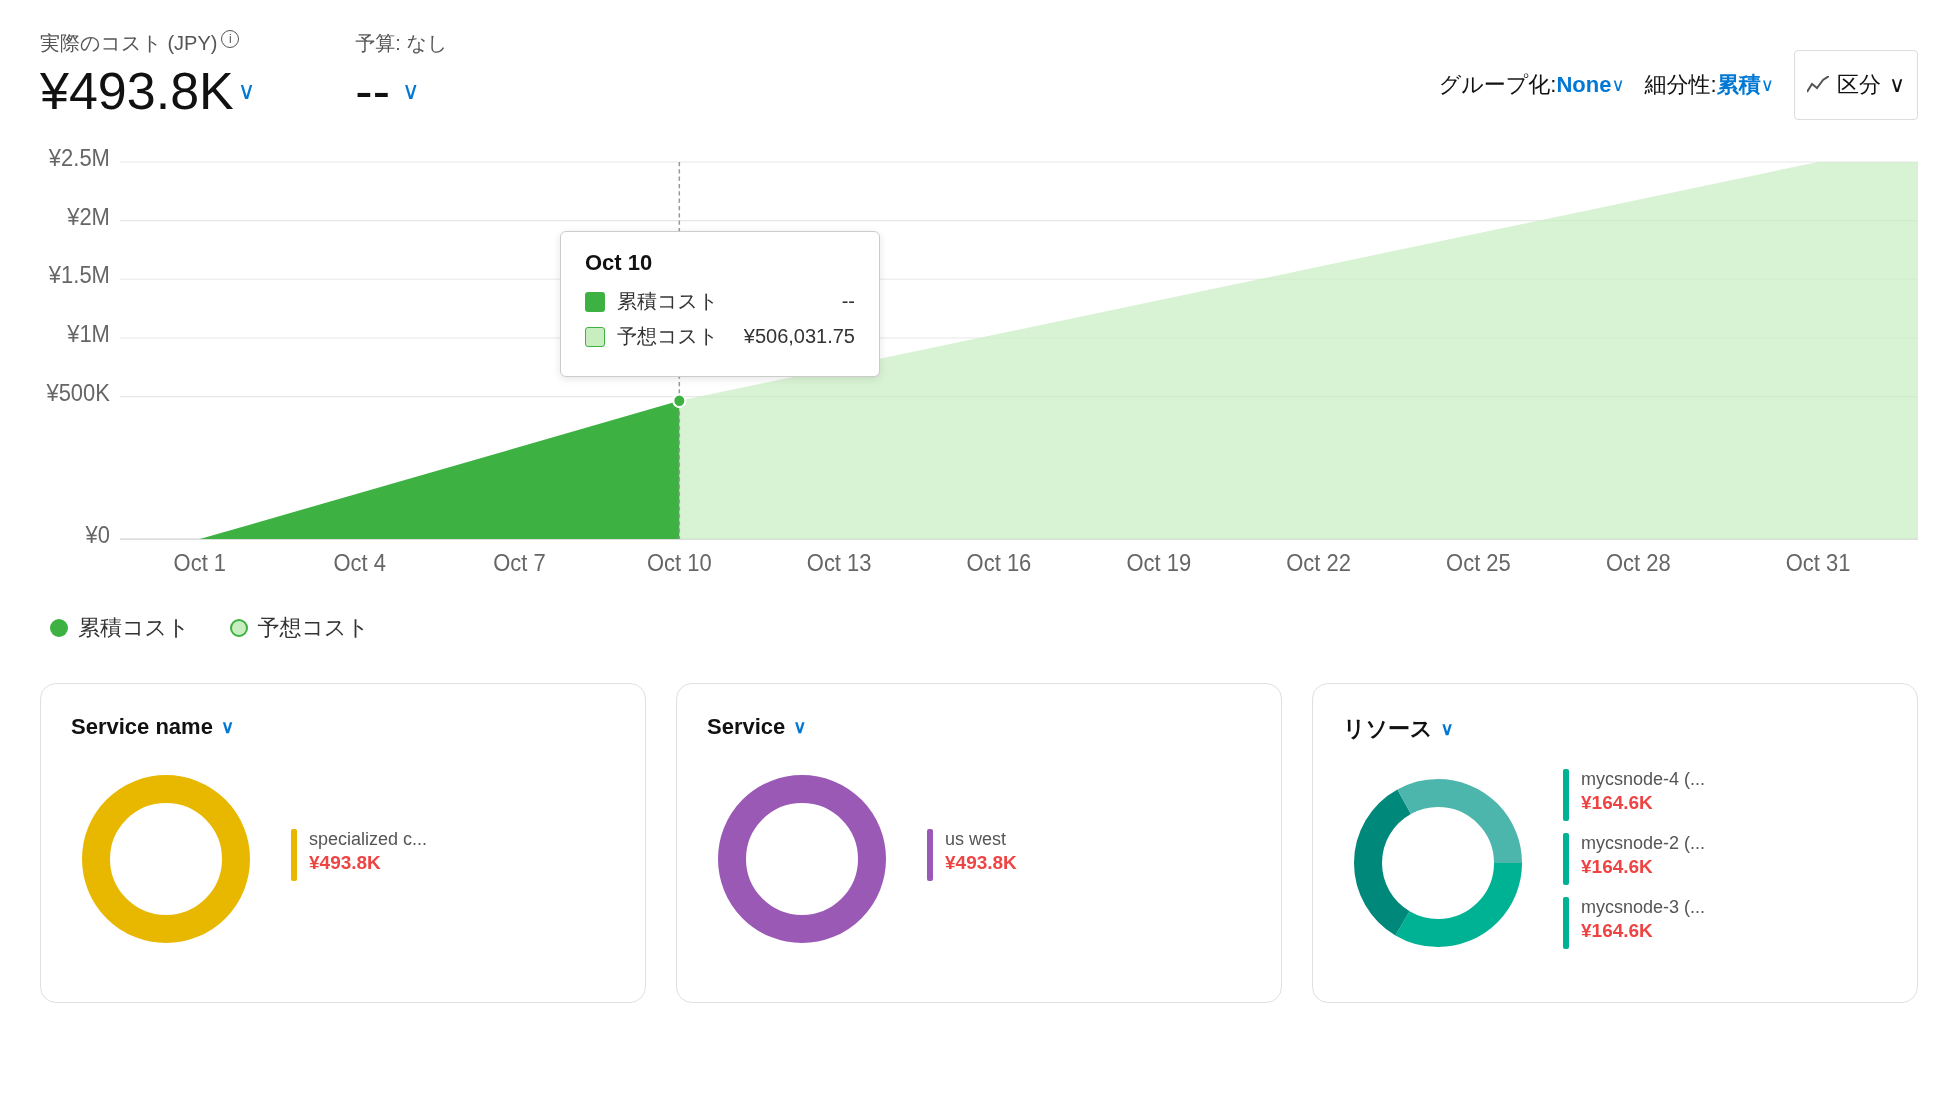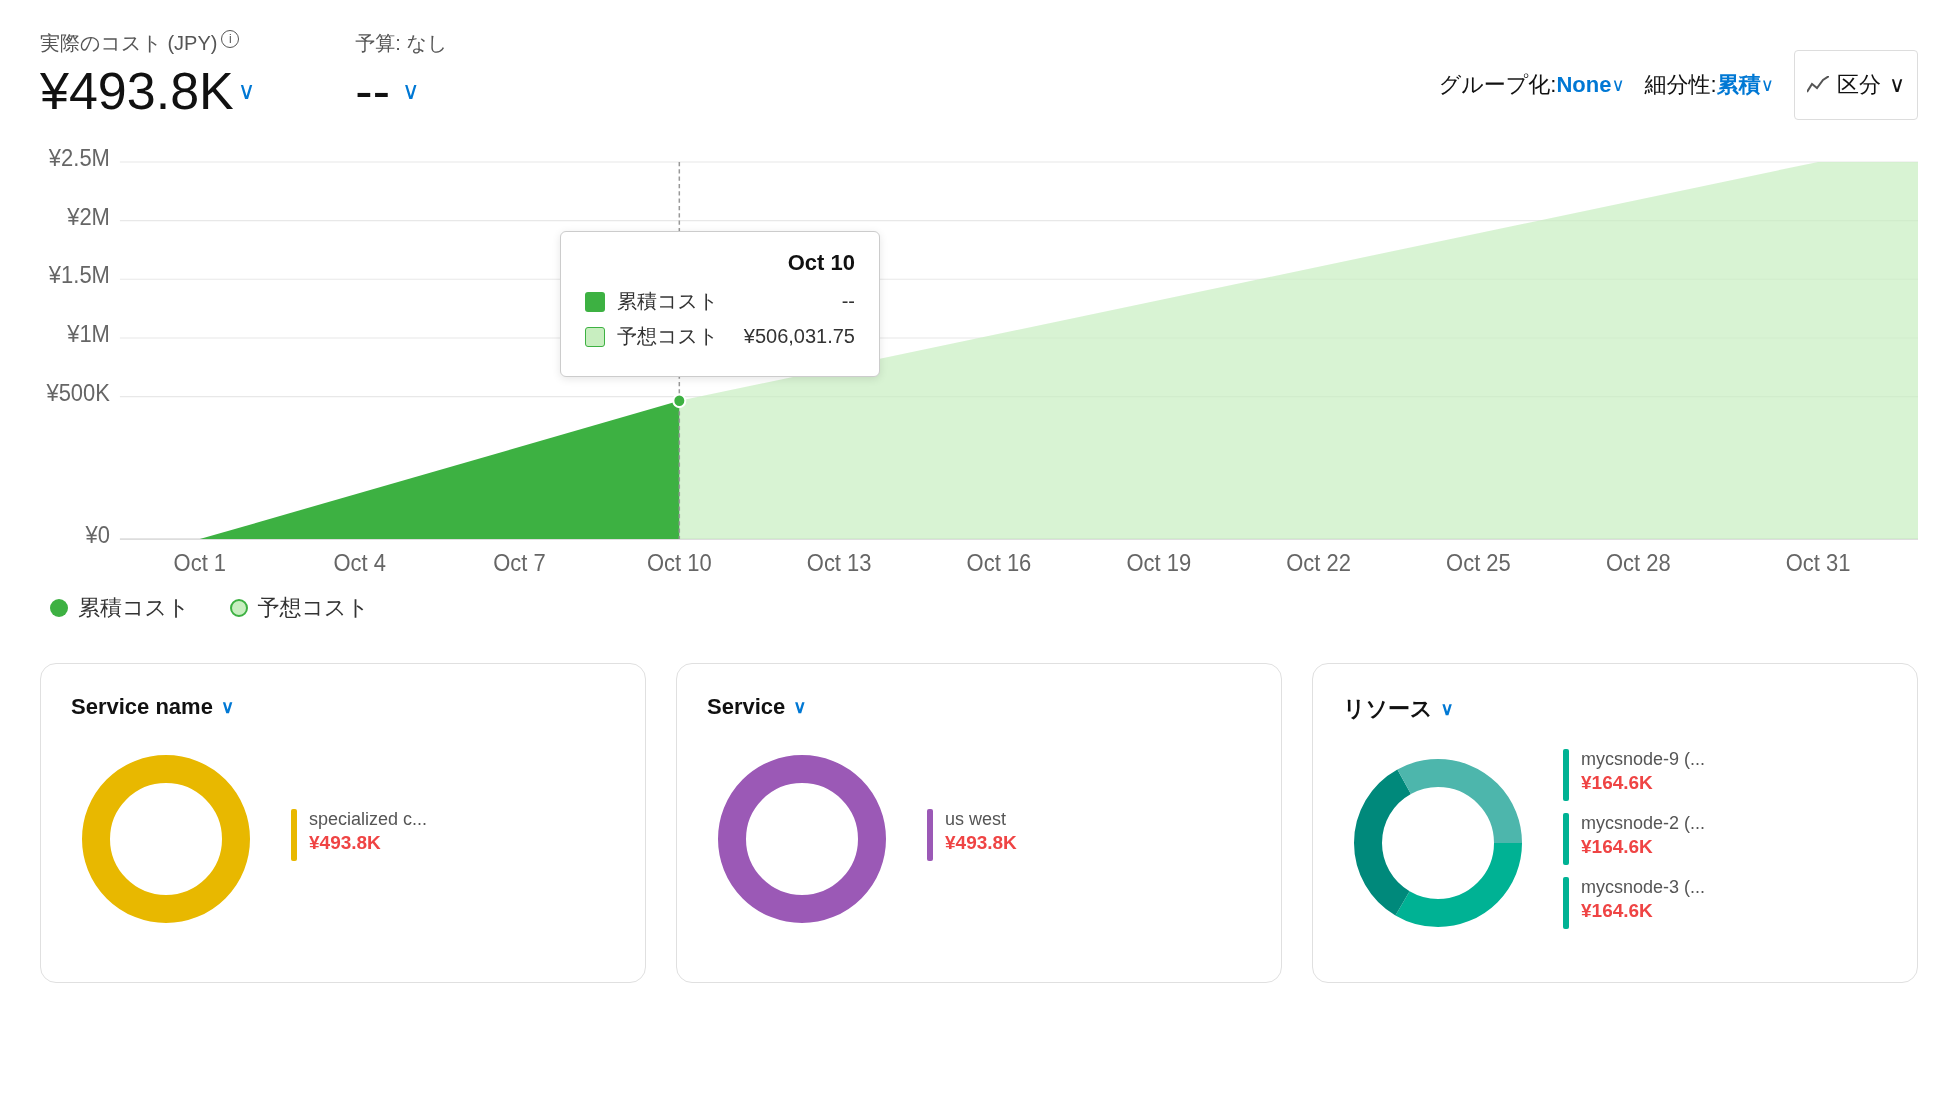--- a/index.html
+++ b/index.html
@@ -117,22 +117,21 @@
       padding: 19px 12px;
       border: 1px solid #ddd;
       border-radius: 4px;
     }
 
     
     .chart-container {
       position: relative;
       width: 100%;
       height: 440px;
-      margin-bottom: 12px;
-      text-align: right;
+      margin-bottom: 32px;
     }
 
     .chart-svg {
       width: 100%;
       height: 100%;
     }
 
     
     .tooltip {
       position: absolute;
@@ -446,21 +445,21 @@
             <circle cx="95" cy="95" r="70" fill="none" stroke="#00b294" stroke-width="28" stroke-dasharray="147 293" stroke-dashoffset="0"></circle>
             <circle cx="95" cy="95" r="70" fill="none" stroke="#00897b" stroke-width="28" stroke-dasharray="147 293" stroke-dashoffset="-147"></circle>
             <circle cx="95" cy="95" r="70" fill="none" stroke="#4db6ac" stroke-width="28" stroke-dasharray="146 294" stroke-dashoffset="-294"></circle>
             <circle cx="95" cy="95" r="44" fill="white"></circle>
           </svg>
         </div>
         <div class="card-legend">
           <div class="card-legend-item">
             <div class="card-legend-bar" style="background:#00b294;"></div>
             <div class="card-legend-text">
-              <div class="card-legend-name">mycsnode-9 (...</div>
+              <div class="card-legend-name">mycsnode-4 (...</div>
               <div class="card-legend-value">¥164.6K</div>
             </div>
           </div>
           <div class="card-legend-item">
             <div class="card-legend-bar" style="background:#00b294;"></div>
             <div class="card-legend-text">
               <div class="card-legend-name">mycsnode-2 (...</div>
               <div class="card-legend-value">¥164.6K</div>
             </div>
           </div>

